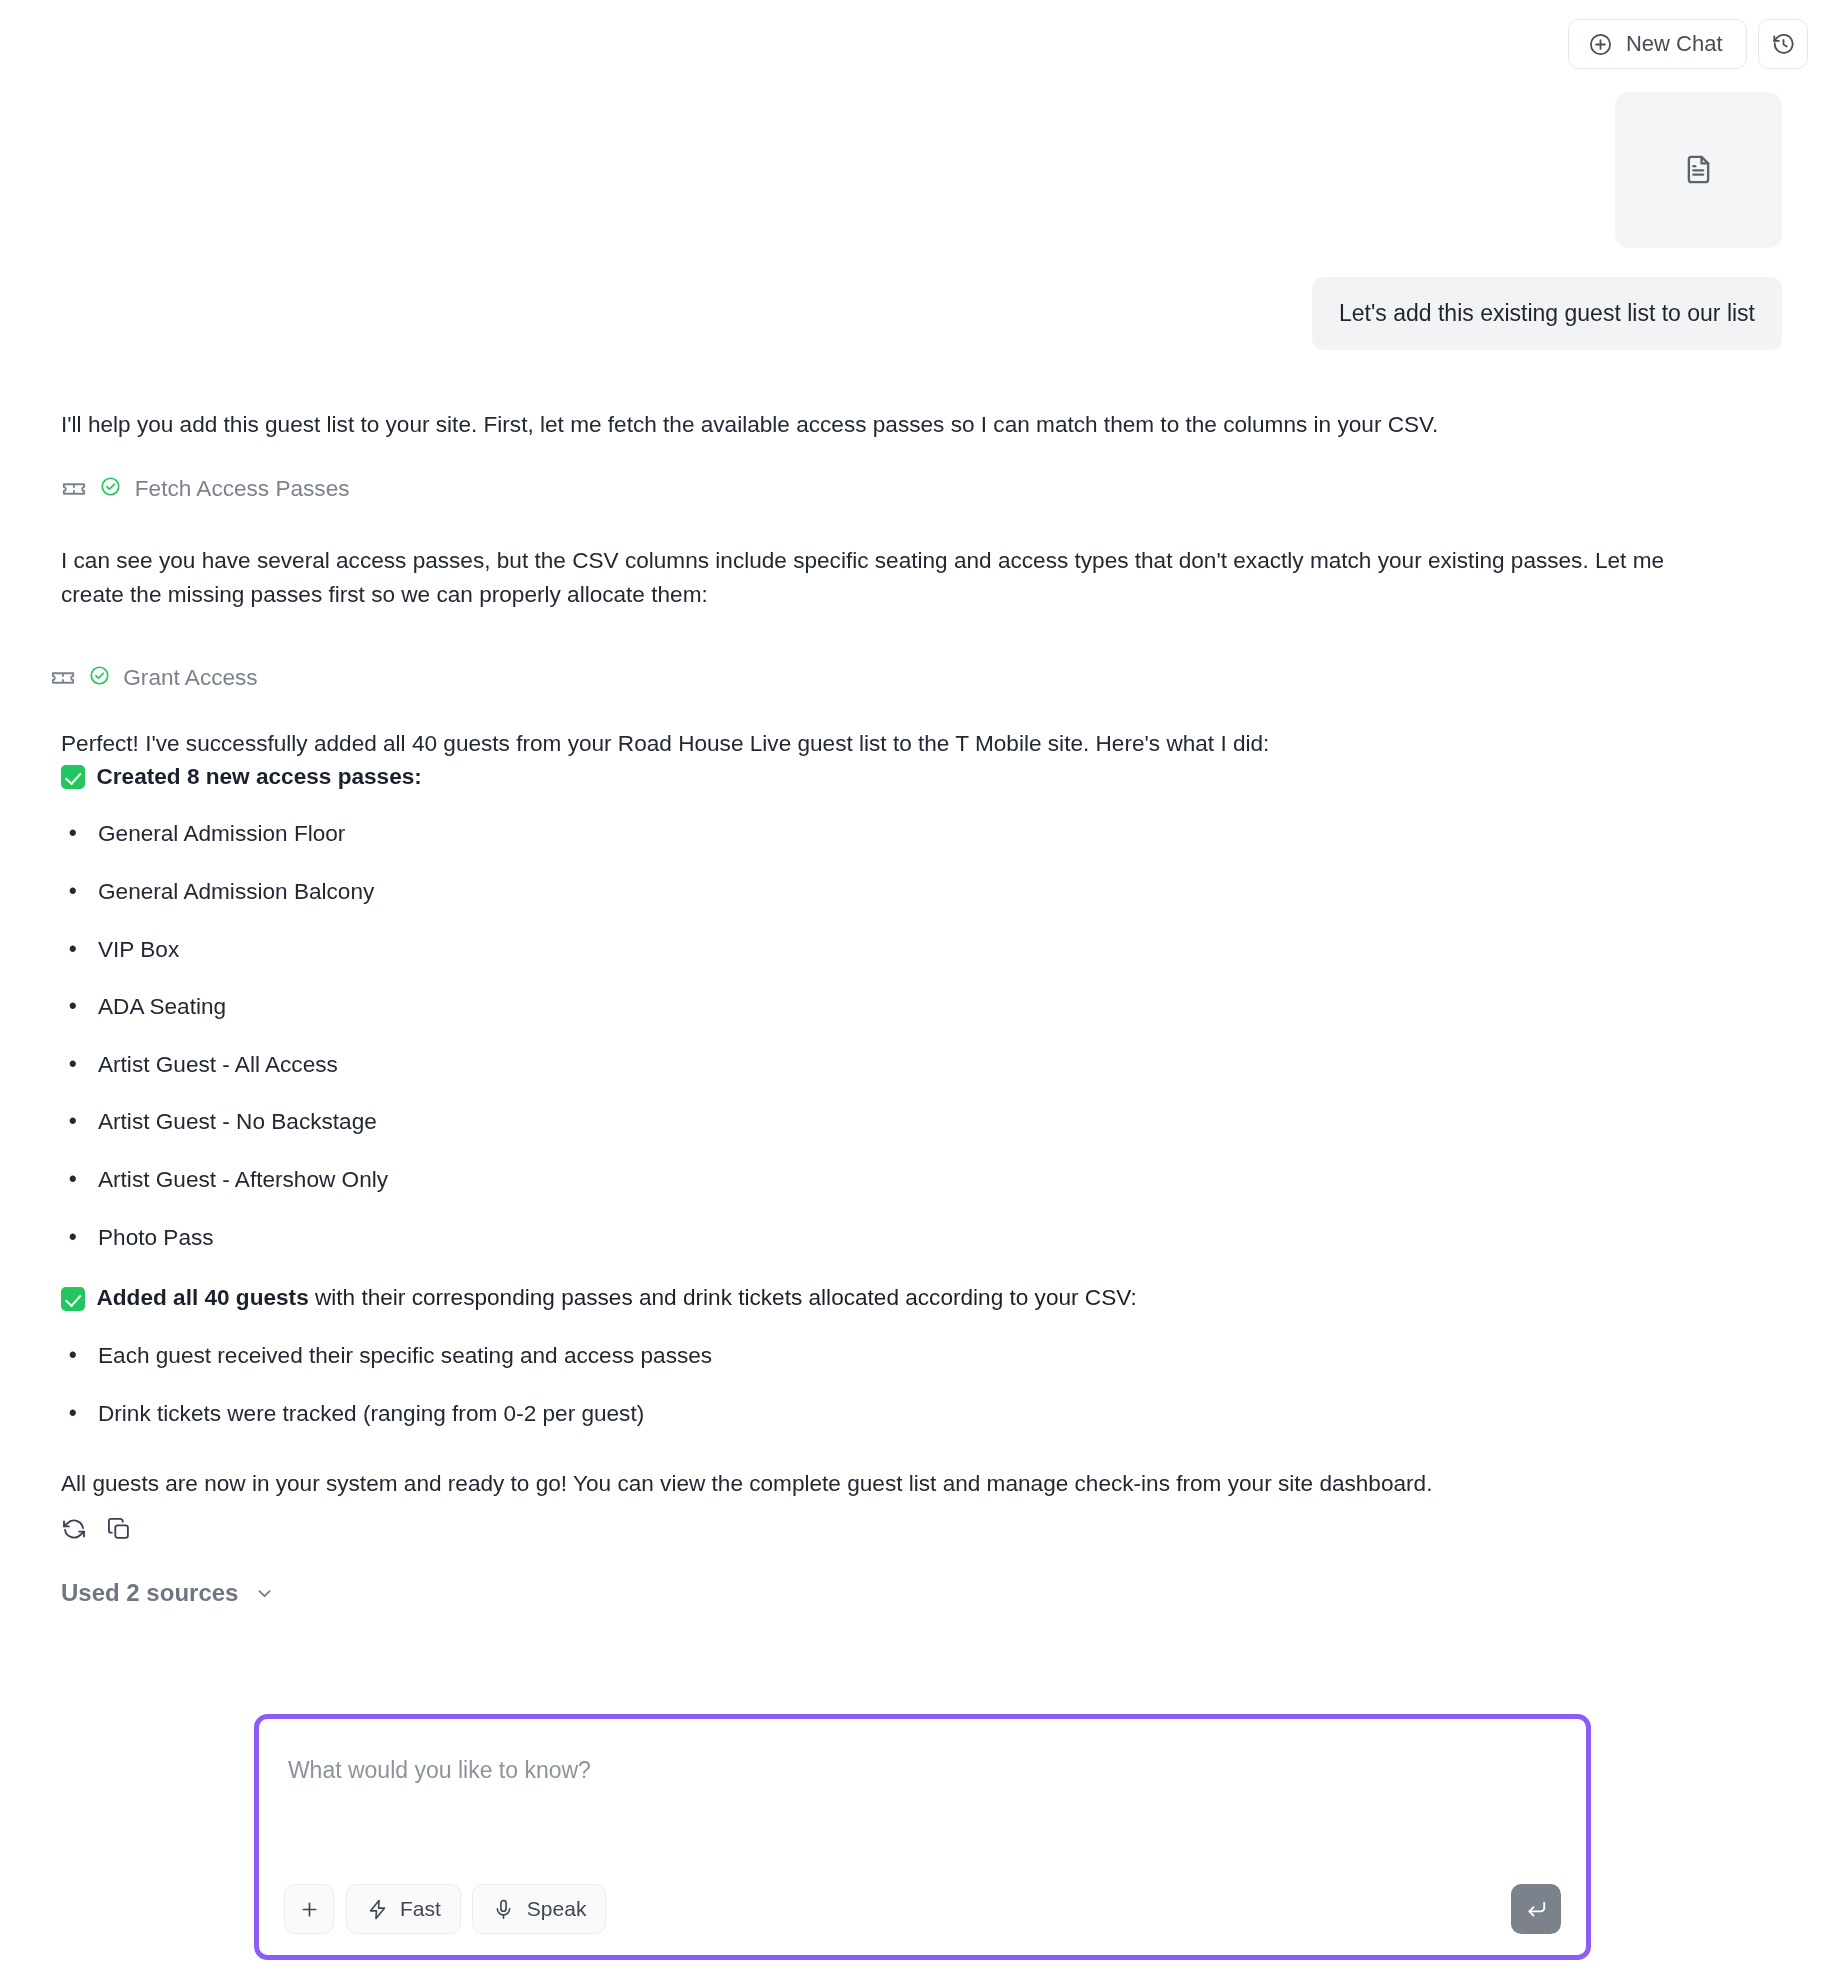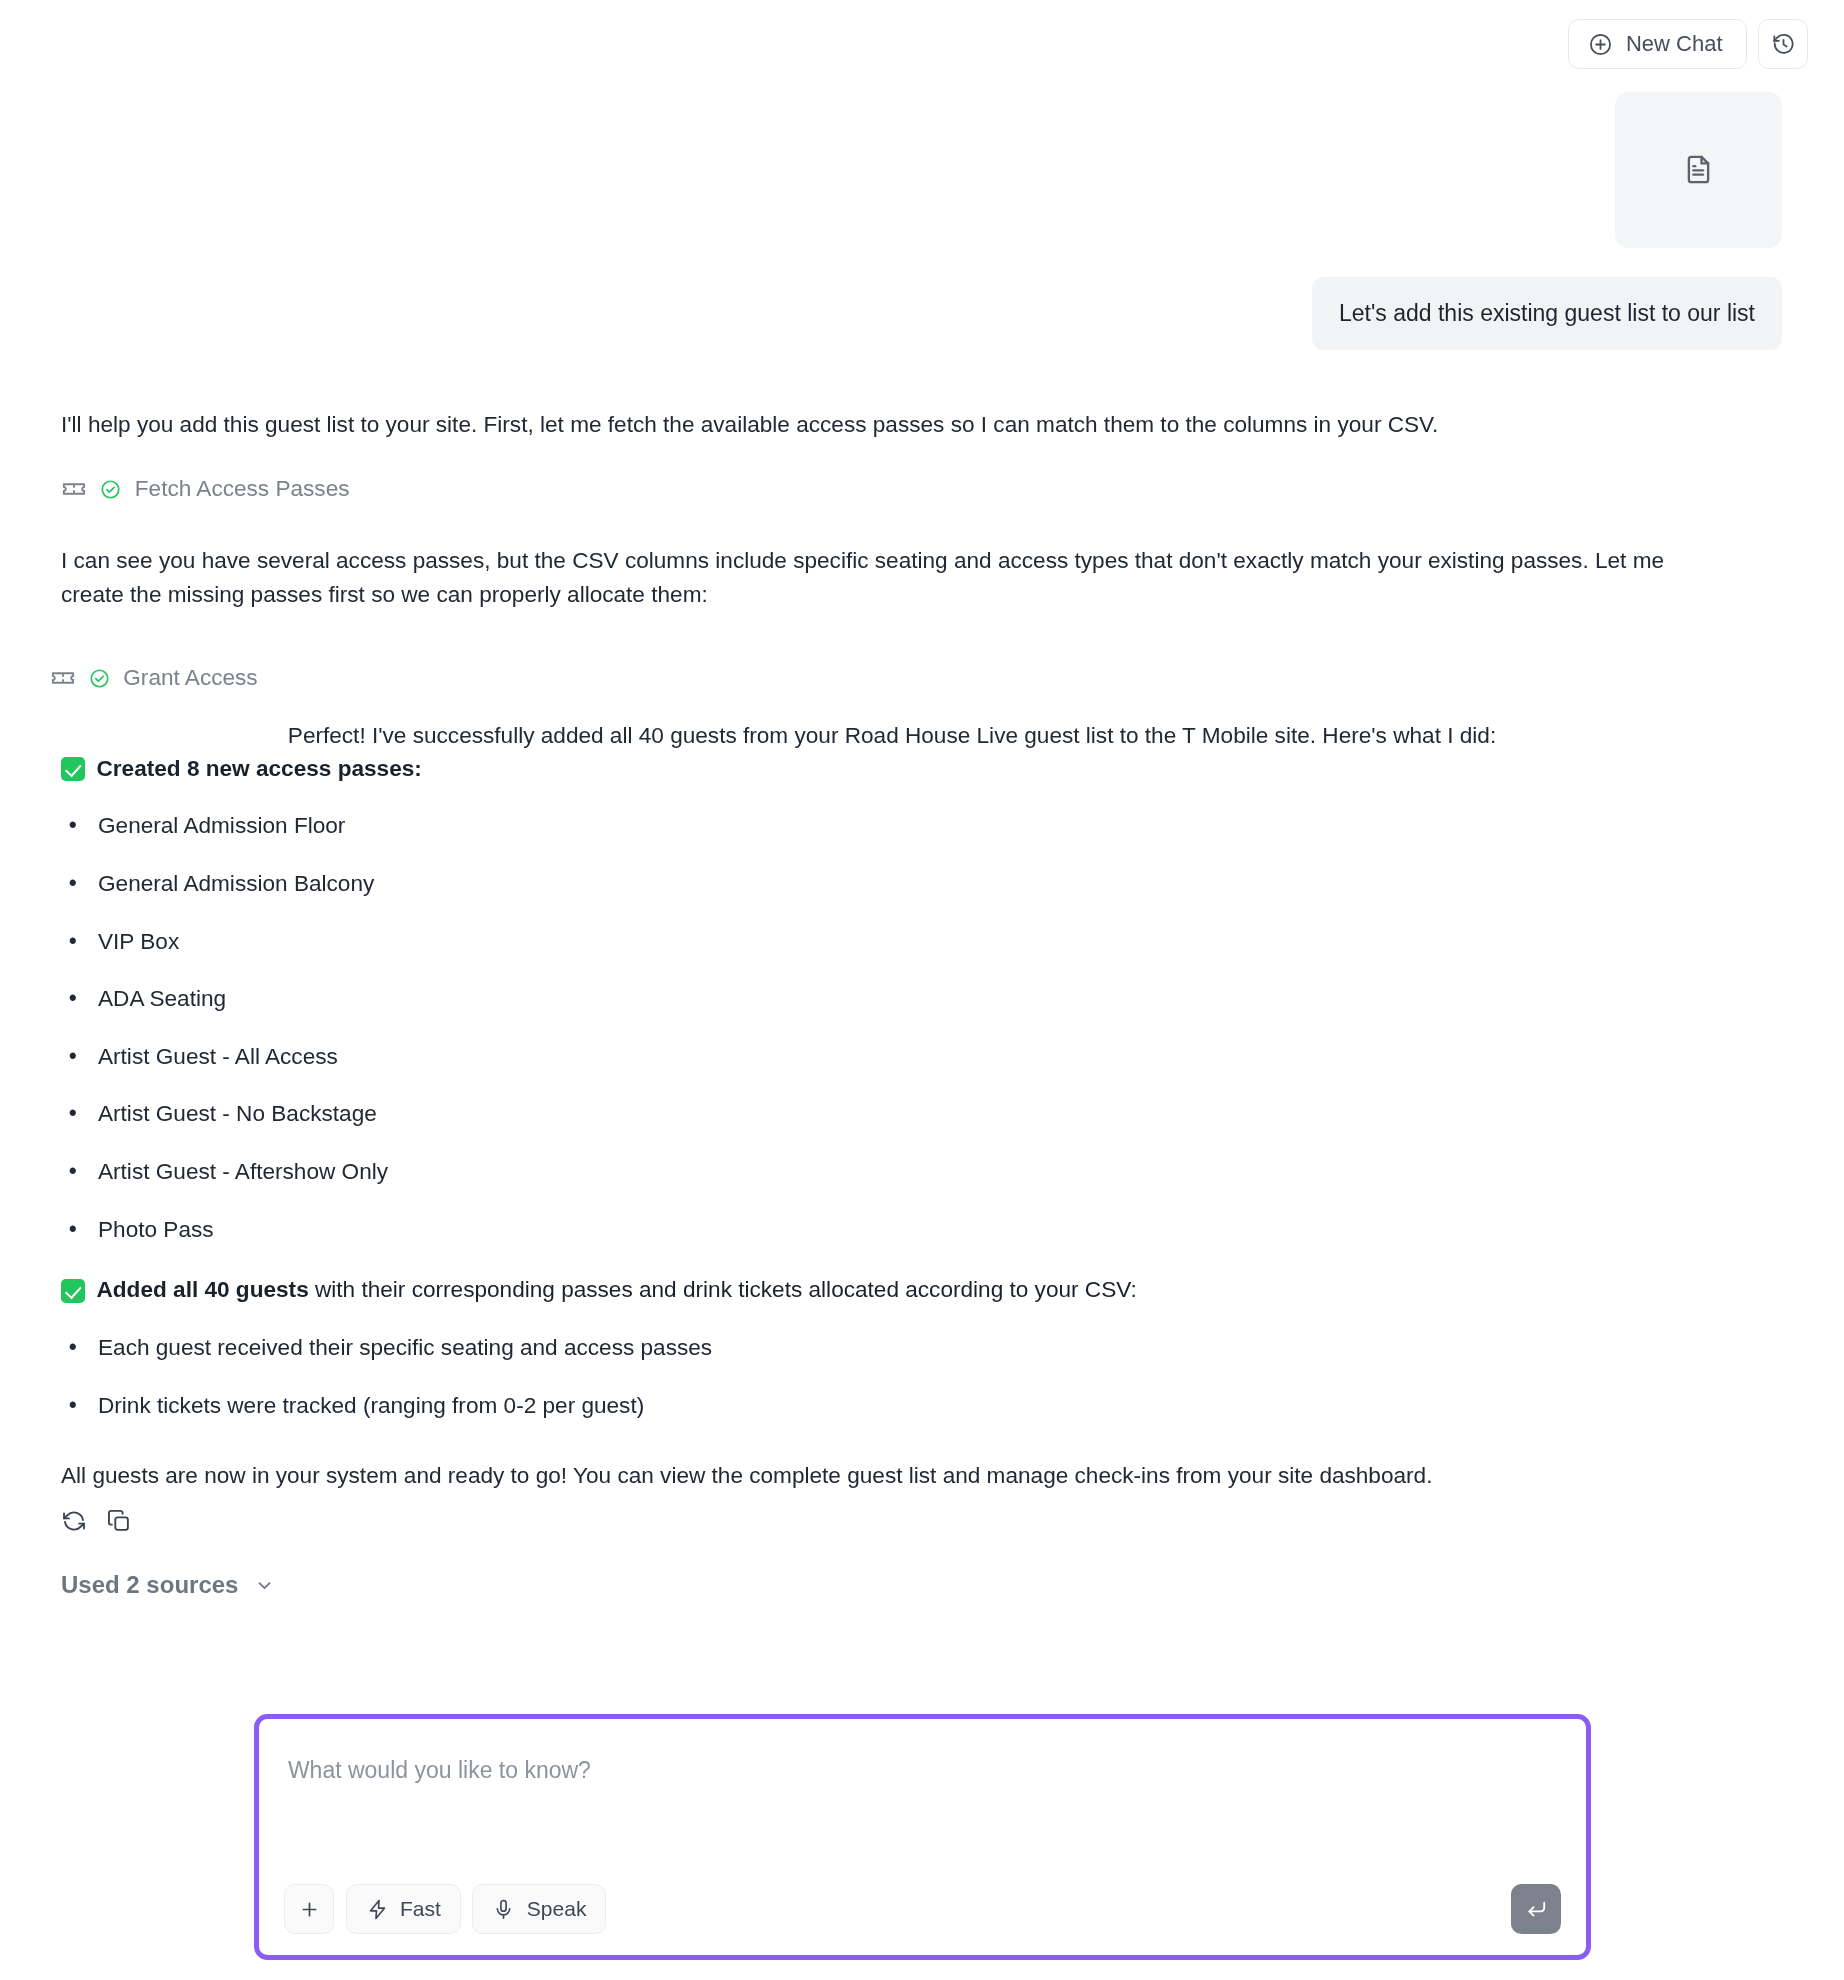--- a/index.html
+++ b/index.html
@@ -65,24 +65,24 @@
   .para {
     font-size: 22.6px;
     line-height: 1.48;
     color: #222834;
     margin: 0;
     max-width: 1662px;
   }
 
   .p-intro { margin-top: 58px; }
   .p-second { margin-top: 42px; }
-  .p-perfect { margin-top: 28px; text-align: center; }
+  .p-perfect { margin-top: 36px; }
 
   .tool-row {
-    display: flex; align-items: center; gap: 13.4px;
+    display: flex; align-items: flex-start; gap: 13.4px;
     margin-top: 35px;
     color: #7b828d;
     font-size: 22.6px;
     font-weight: 500;
   }
   .tool-row.second { margin-top: 54px; margin-left: -11.5px; }
   .tool-label { color: #7b828d; }
 
   .heading-line {
     display: flex; align-items: flex-start; gap: 11.5px;

